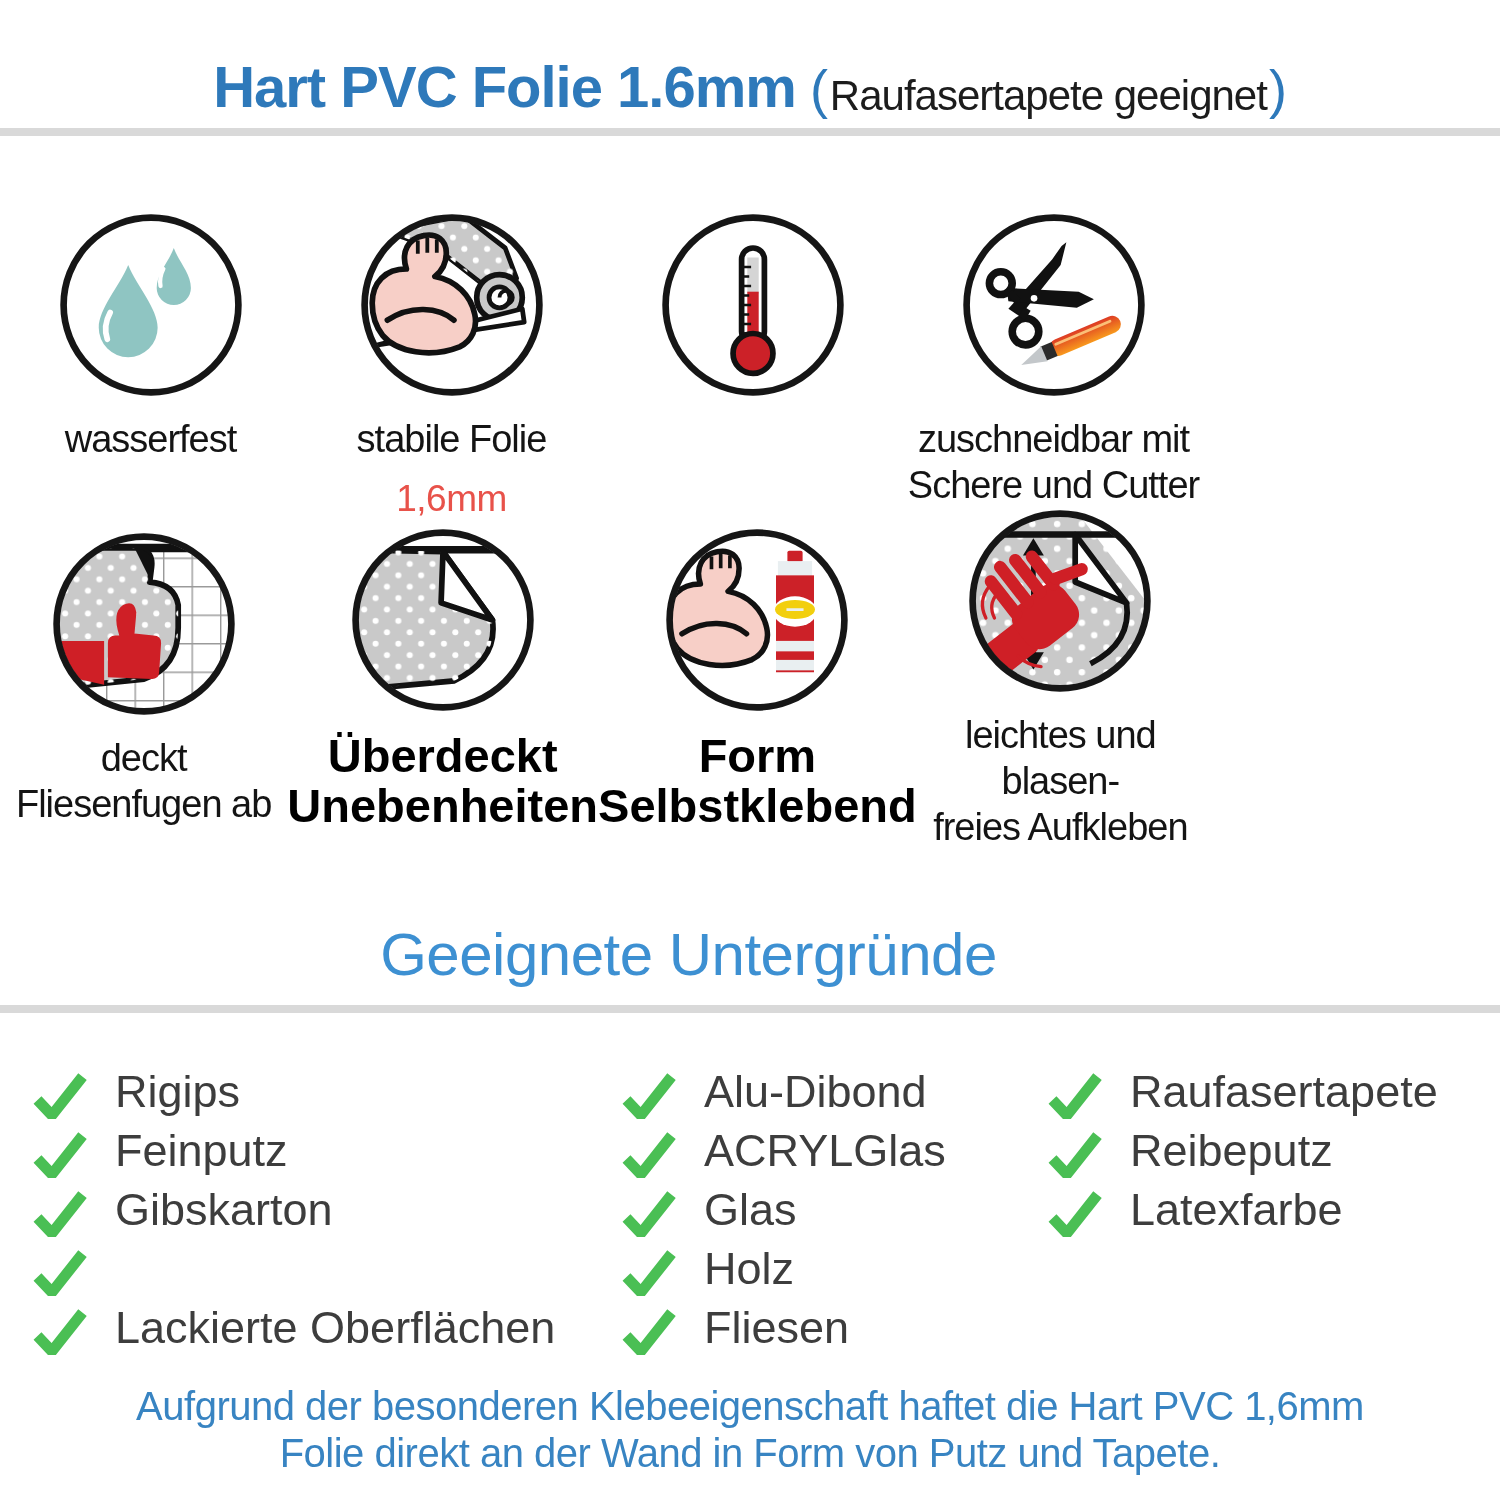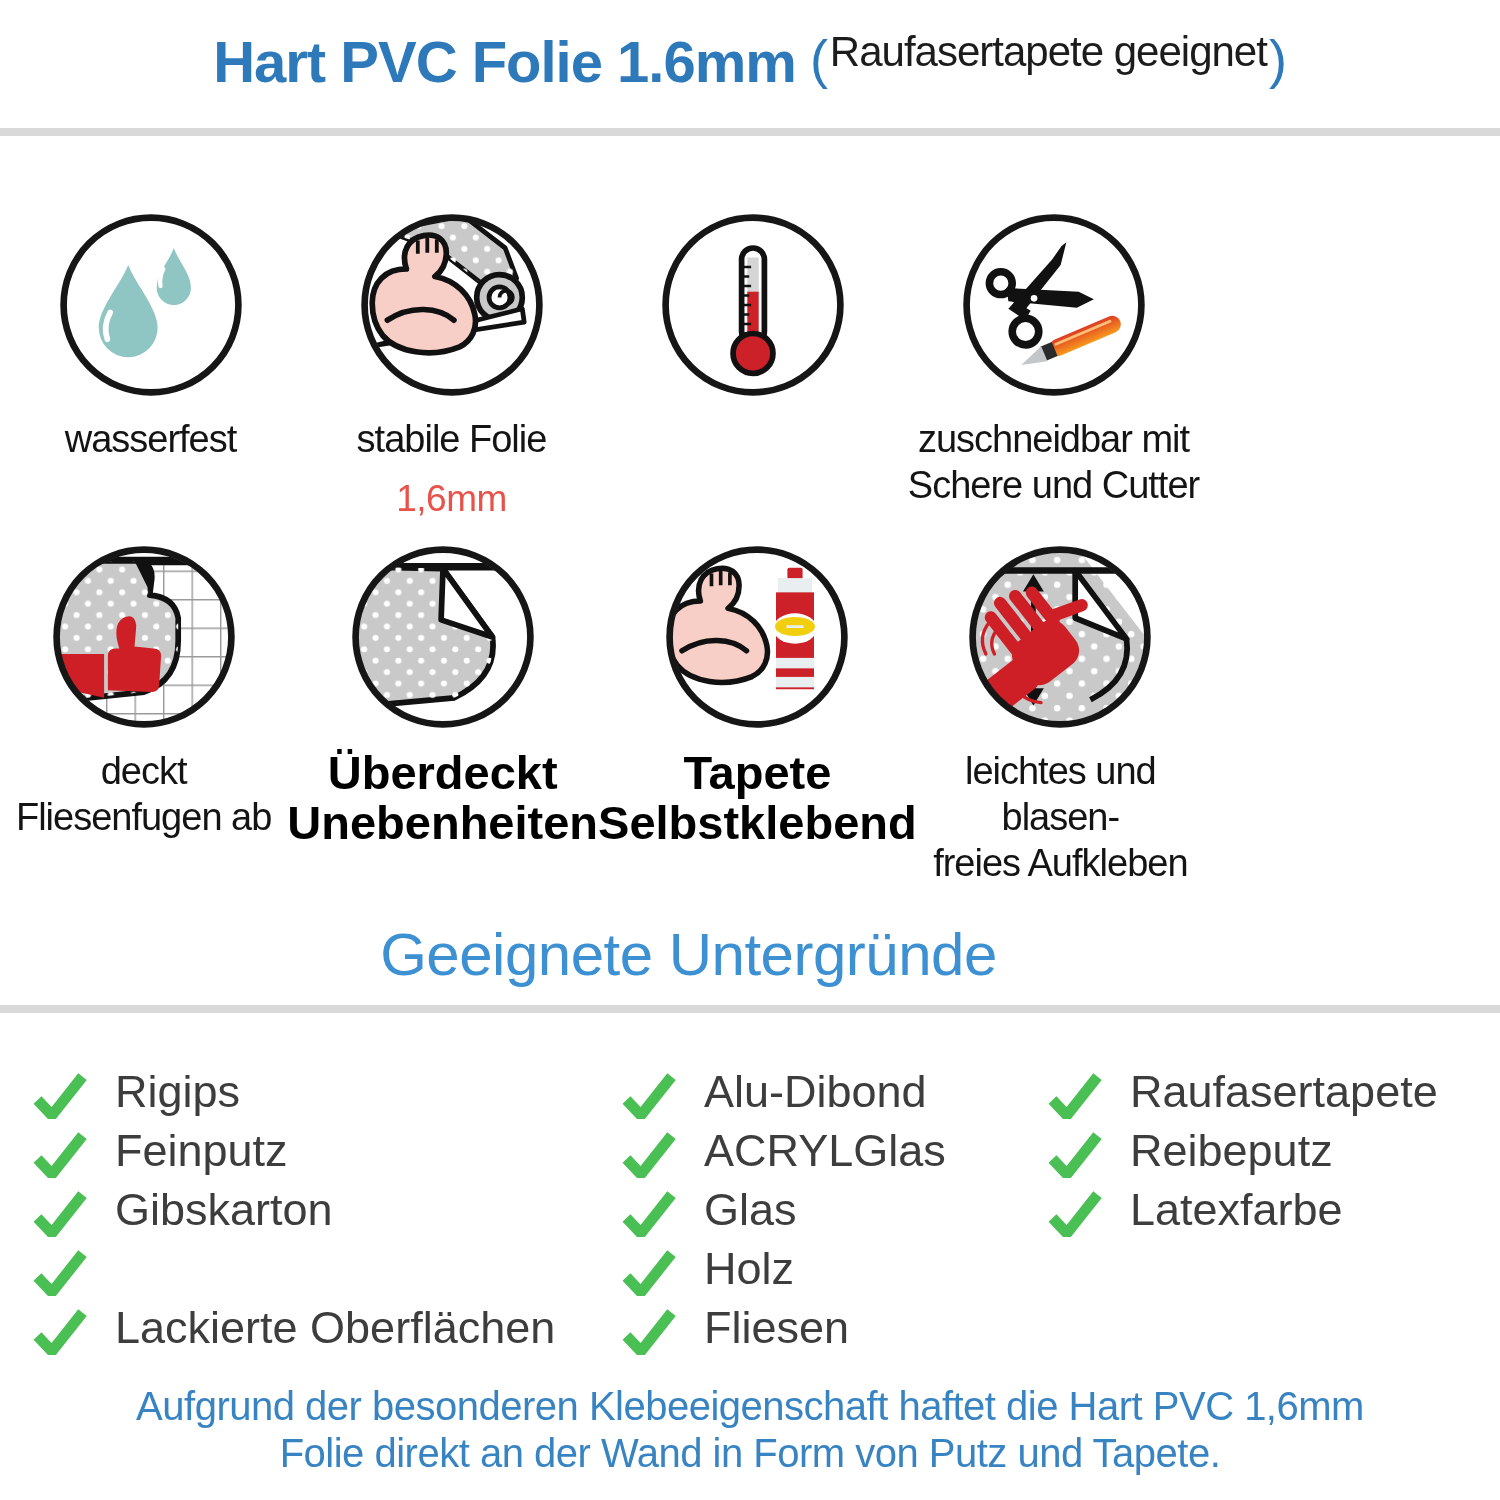--- a/index.html
+++ b/index.html
@@ -1,32 +1,32 @@
 <!DOCTYPE html>
 <html><head>
 <meta charset="utf-8">
 <style>
   html,body{margin:0;padding:0;background:#fff;}
   .canvas{position:relative;width:1500px;height:1500px;background:#fff;overflow:hidden;
           font-family:"Liberation Sans", sans-serif;color:#1a1a1a;}
 
   
   .hdr{position:absolute;top:28px;left:0;width:1500px;height:92px;
-       display:flex;justify-content:center;align-items:flex-start;white-space:nowrap;}
+       display:flex;justify-content:center;align-items:flex-end;white-space:nowrap;}
   .hdr .main{font-size:58px;font-weight:600;letter-spacing:-1px;color:#2e79ba;}
   .hdr .paren{font-size:54px;font-weight:400;color:#2e79ba;margin:0 2px 0 14px;}
   .hdr .paren.close{margin:0 0 0 2px;}
   .hdr .annot{font-size:42px;letter-spacing:-1px;color:#1c1c1c;}
 
   .divider{position:absolute;left:0;width:1500px;height:8px;background:#d9d9d9;}
   .div1{top:128px;} .div2{top:1005px;}
 
   
   .feat-row{position:absolute;left:0;width:1204px;display:flex;}
-  .row1{top:210px;} .row2{top:542px;}
+  .row1{top:210px;} .row2{top:506px;align-items:center;}
   .feat{width:375px;display:flex;flex-direction:column;align-items:center;}
   .feat svg.badge{width:190px;height:190px;display:block;}
   .flabel{margin-top:16px;font-size:38px;line-height:46px;letter-spacing:-1px;
           color:#141414;text-align:center;}
   .flabel.bold{font-size:47px;font-weight:700;letter-spacing:0;line-height:50px;color:#000;}
   .fsub{font-size:37px;color:#e8524a;margin-top:16px;letter-spacing:-0.5px;}
 
   
   .h2{position:absolute;top:920px;left:0;width:1377px;text-align:center;
       font-size:60px;font-weight:500;letter-spacing:-0.5px;color:#3d90d2;}
@@ -204,21 +204,21 @@
           <rect x="120" y="122" width="40" height="11" fill="#e9eff1"></rect>
           <rect x="120" y="142" width="40" height="11" fill="#e9eff1"></rect>
           <g transform="translate(-10,2) scale(0.97)">
             <path d="M16,98 C16,76 30,62 52,62 C46,44 54,30 70,27 C84,24 94,32 94,45 C94,56 90,64 82,70 C104,74 120,90 124,110 C127,124 121,138 108,144 C78,156 42,150 27,132 C19,122 16,110 16,98 Z" fill="#f7cfc7" stroke="#111" stroke-width="6" stroke-linejoin="round"></path>
             <path d="M32,116 C56,100 86,102 102,116" stroke="#111" stroke-width="6" fill="none" stroke-linecap="round"></path>
             <path d="M64,32 L64,46 M74,29 L74,45 M84,31 L84,45" stroke="#111" stroke-width="4"></path>
           </g>
         </g>
         <circle cx="100" cy="100" r="92" fill="none" stroke="#161616" stroke-width="7"></circle>
       </svg>
-      <div class="flabel bold"><span>Tapete</span><br><span>Selbstklebend</span></div>
+      <div class="flabel bold"><span>Form</span><br><span>Selbstklebend</span></div>
     </div>
 
     <div class="feat">
       <svg class="badge" viewBox="0 0 200 200">
         <defs>
           <clipPath id="cl8">
               <circle cx="100" cy="100" r="89"></circle>
             </clipPath>
           <pattern id="d8" width="26" height="26" patternUnits="userSpaceOnUse">
             <circle cx="6" cy="6" r="3.4" fill="#fff"></circle>

